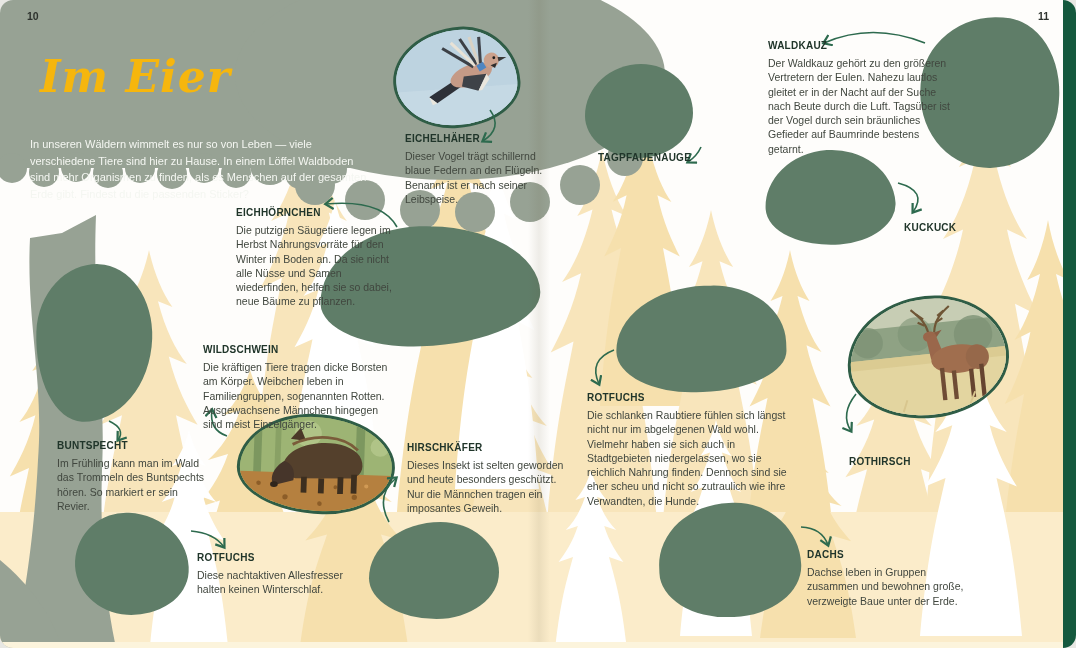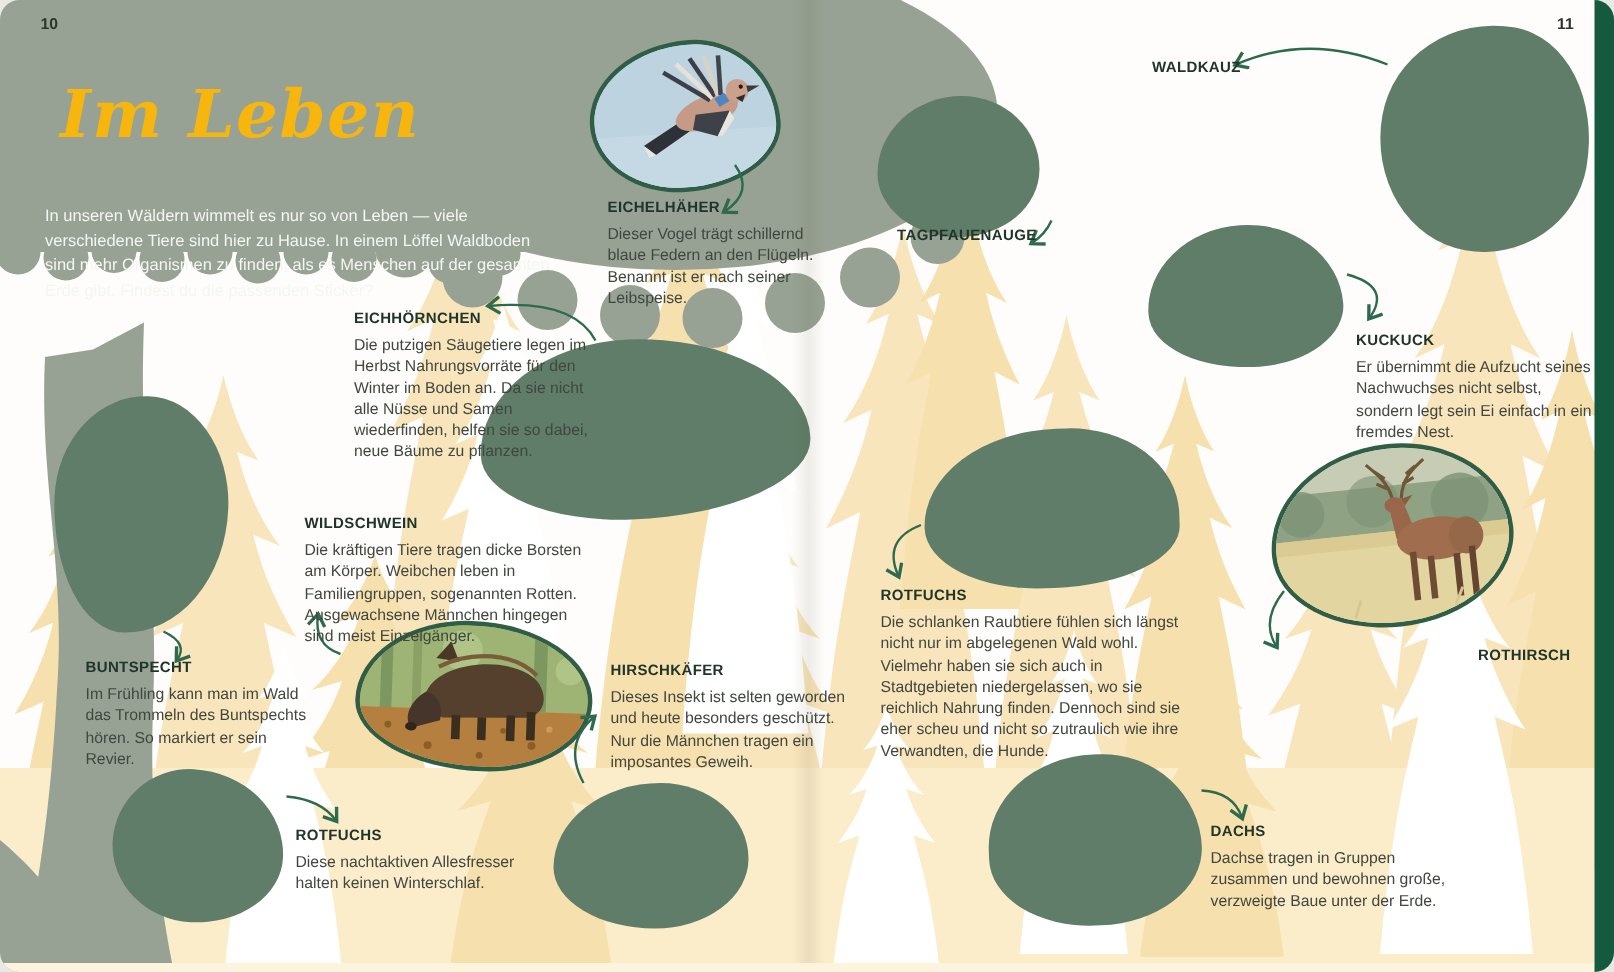--- a/index.html
+++ b/index.html
@@ -22,36 +22,36 @@
     font-size:44px;letter-spacing:1px;color:#f6b60d;
   }
   .intro{
     position:absolute;left:30px;top:92px;width:342px;
     font-size:11px;line-height:16.5px;color:#f4f6f1;margin-top:44px;
   }
 
   
   .entry{position:absolute;}
   .entry h3{
-    margin:0 0 5px 0;font-size:10px;font-weight:bold;
+    margin:0 16px 5px 0;font-size:10px;font-weight:bold;
     letter-spacing:.25px;color:#20352a;
   }
   .entry p{margin:0;font-size:10.5px;line-height:14.3px;color:#41473f;}
 
   .e-eichelhaeher{left:405px;top:133px;width:152px;}
   .e-tagpfauenauge{left:598px;top:152px;width:168px;}
   .e-waldkauz{left:768px;top:40px;width:184px;}
   .e-kuckuck{left:904px;top:222px;width:164px;}
   .e-eichhoernchen{left:236px;top:207px;width:156px;}
   .e-wildschwein{left:203px;top:344px;width:194px;}
   .e-buntspecht{left:57px;top:440px;width:152px;}
   .e-waldmaus{left:197px;top:552px;width:148px;}
   .e-hirschkaefer{left:407px;top:442px;width:158px;}
   .e-rotfuchs{left:587px;top:392px;width:208px;}
-  .e-rothirsch{left:849px;top:432px;width:198px;text-align:right;}
+  .e-rothirsch{left:849px;top:456px;width:198px;}
   .e-dachs{left:807px;top:549px;width:168px;}
 
   
   .blob{position:absolute;background:#5f7d68;}
   .b-eichhoernchen{left:320px;top:226px;width:220px;height:120px;
     border-radius:46% 54% 55% 45% / 62% 58% 42% 38%;transform:rotate(-2deg);}
   .b-buntspecht{left:36px;top:264px;width:116px;height:158px;
     border-radius:52% 48% 58% 42% / 44% 46% 54% 56%;transform:rotate(2deg);}
   .b-tagpfauenauge{left:585px;top:64px;width:108px;height:94px;
     border-radius:52% 48% 50% 50% / 55% 52% 48% 45%;}
@@ -278,36 +278,36 @@
       <path d="M191,531 Q214,533 224,547" marker-end="url(#ah)"></path>
       <path d="M389,522 Q375,496 396,478" marker-end="url(#ah)"></path>
       <path d="M614,350 Q588,360 599,384" marker-end="url(#ah)"></path>
       <path d="M856,394 Q840,414 851,431" marker-end="url(#ah)"></path>
       <path d="M801,527 Q822,528 828,545" marker-end="url(#ah)"></path>
     </g>
   </svg>
 
   <div class="pageno left">10</div>
   <div class="pageno right">11</div>
-  <h1 class="title">Im Leben</h1>
+  <h1 class="title">Im Eier</h1>
   <p class="intro">In unseren Wäldern wimmelt es nur so von Leben — viele verschiedene Tiere sind hier zu Hause. In einem Löffel Waldboden sind mehr Organismen zu finden, als es Menschen auf der gesamten Erde gibt. Findest du die passenden Sticker?</p>
 
   <div class="entry e-eichelhaeher">
     <h3>EICHELHÄHER</h3>
     <p>Dieser Vogel trägt schillernd blaue Federn an den Flügeln. Benannt ist er nach seiner Leibspeise.</p>
   </div>
   <div class="entry e-tagpfauenauge">
     <h3>TAGPFAUENAUGE</h3>
   </div>
   <div class="entry e-waldkauz">
     <h3>WALDKAUZ</h3>
+    <p>Der Waldkauz gehört zu den größeren Vertretern der Eulen. Nahezu lautlos gleitet er in der Nacht auf der Suche nach Beute durch die Luft. Tagsüber ist der Vogel durch sein bräunliches Gefieder auf Baumrinde bestens getarnt.</p>
   </div>
   <div class="entry e-kuckuck">
     <h3>KUCKUCK</h3>
-    <p>Er übernimmt die Aufzucht seines Nachwuchses nicht selbst, sondern legt sein Ei einfach in ein fremdes Nest.</p>
   </div>
   <div class="entry e-eichhoernchen">
     <h3>EICHHÖRNCHEN</h3>
     <p>Die putzigen Säugetiere legen im Herbst Nahrungsvorräte für den Winter im Boden an. Da sie nicht alle Nüsse und Samen wiederfinden, helfen sie so dabei, neue Bäume zu pflanzen.</p>
   </div>
   <div class="entry e-buntspecht">
     <h3>BUNTSPECHT</h3>
     <p>Im Frühling kann man im Wald das Trommeln des Buntspechts hören. So markiert er sein Revier.</p>
   </div>
   <div class="entry e-wildschwein">
@@ -324,19 +324,19 @@
   </div>
   <div class="entry e-rotfuchs">
     <h3>ROTFUCHS</h3>
     <p>Die schlanken Raubtiere fühlen sich längst nicht nur im abgelegenen Wald wohl. Vielmehr haben sie sich auch in Stadtgebieten niedergelassen, wo sie reichlich Nahrung finden. Dennoch sind sie eher scheu und nicht so zutraulich wie ihre Verwandten, die Hunde.</p>
   </div>
   <div class="entry e-rothirsch">
     <h3>ROTHIRSCH</h3>
   </div>
   <div class="entry e-dachs">
     <h3>DACHS</h3>
-    <p>Dachse tragen in Gruppen zusammen und bewohnen große, verzweigte Baue unter der Erde.</p>
+    <p>Dachse leben in Gruppen zusammen und bewohnen große, verzweigte Baue unter der Erde.</p>
   </div>
 
   <div class="fold"></div>
   <div class="edge-bottom"></div>
   <div class="edge-right"></div>
 </div>
 
 </body></html>

